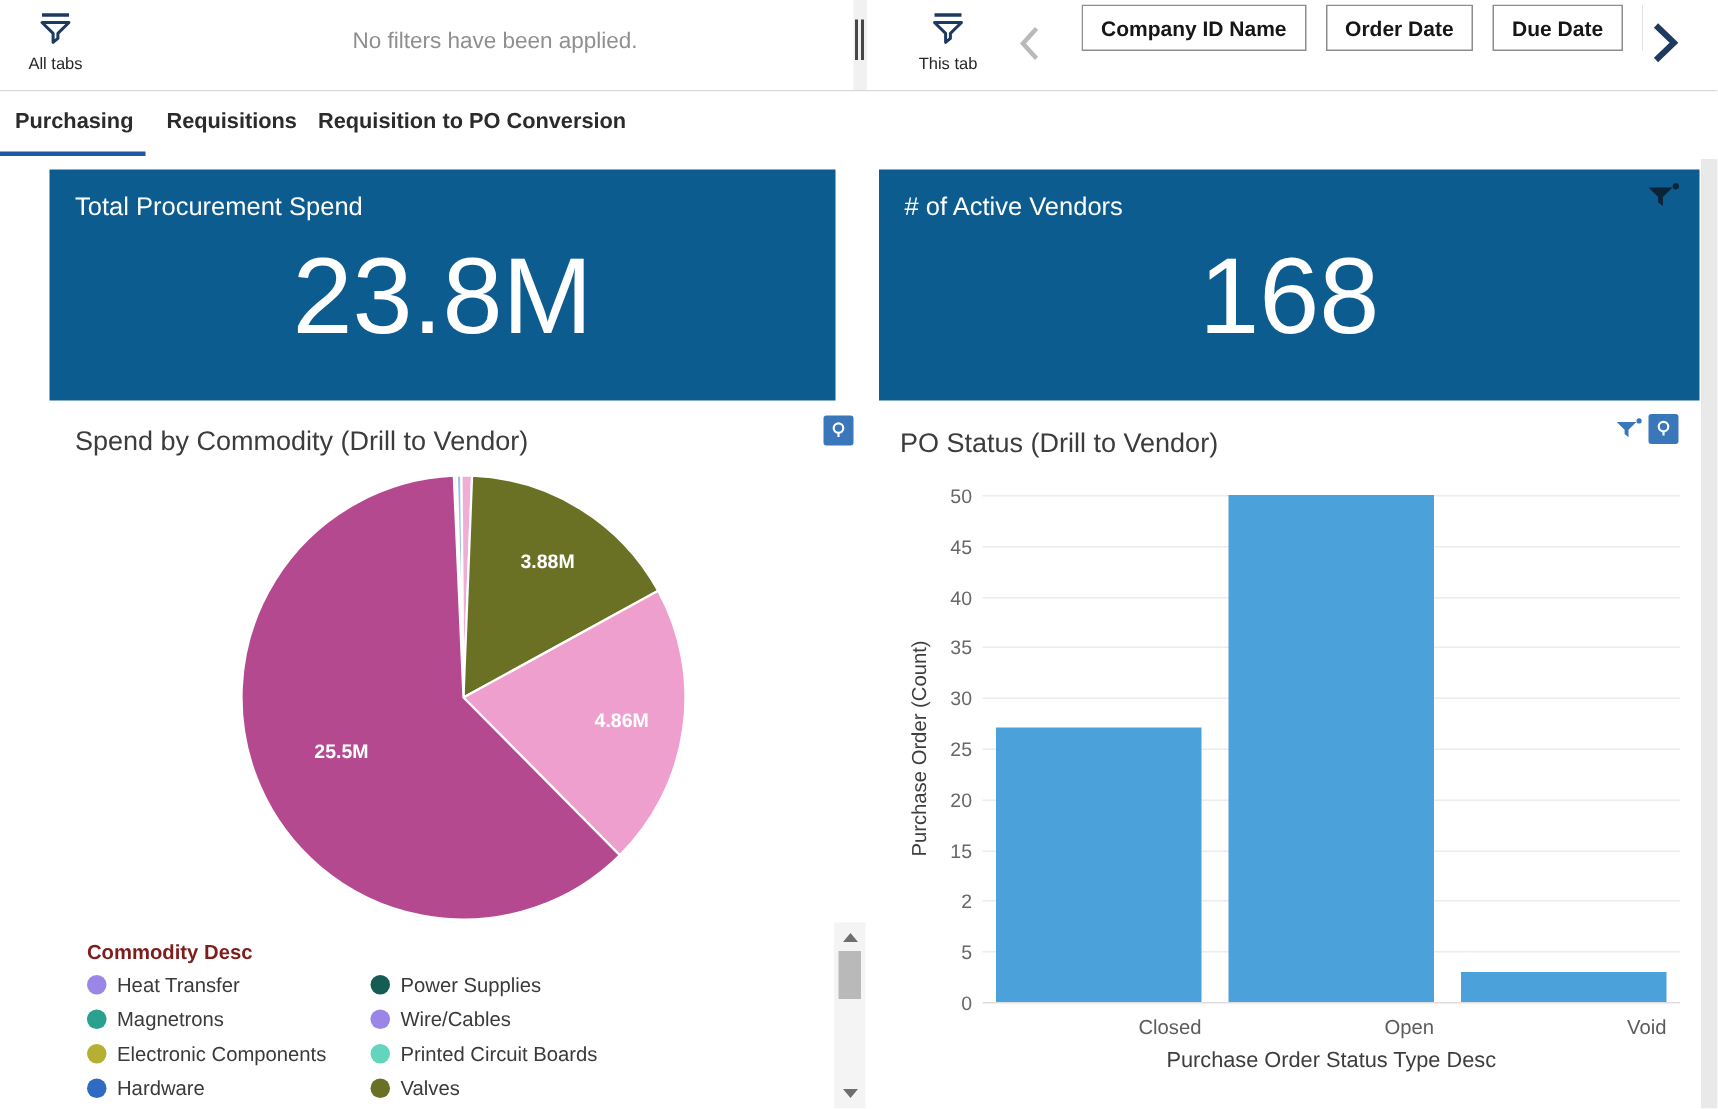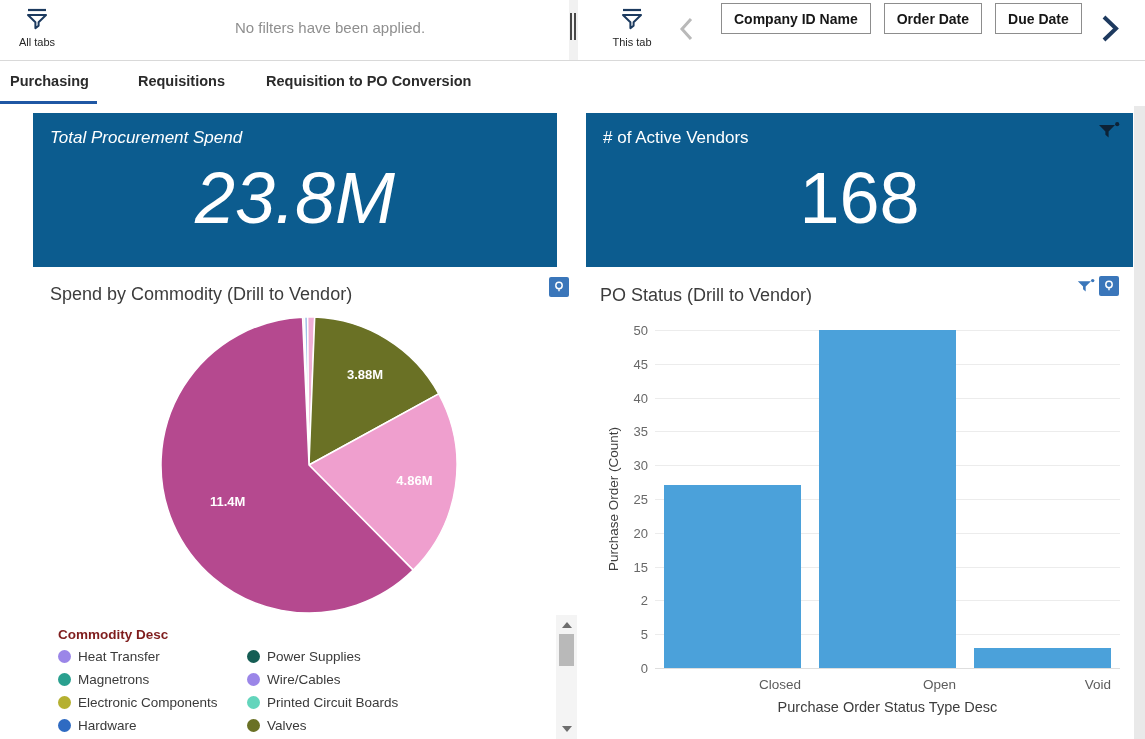--- a/index.html
+++ b/index.html
@@ -15,28 +15,28 @@
   .filter-group .fg-label { font-size:11px; color:#262626; margin-top:1px; }
   #no-filters { position:absolute; left:90px; top:19px; width:480px; text-align:center; font-size:15px; color:#8f8f8f; }
   #splitter-track { position:absolute; left:569px; top:0; width:9px; height:60px; background:#f1f1f1; }
   #splitter-handle { position:absolute; left:1px; top:13px; width:6px; height:27px; border-left:2px solid #474747; border-right:2px solid #474747; }
   #chev-left { position:absolute; left:676px; top:15px; width:22px; height:28px; }
   #chips { position:absolute; left:721px; top:3px; width:374px; height:34px; display:flex; gap:13px; overflow:hidden; }
   .chip { flex:0 0 auto; height:31px; background:#fff; border:1px solid #8d8d8d; padding:0 12px; display:flex; align-items:center; font-size:14px; font-weight:700; color:#161616; white-space:nowrap; cursor:pointer; }
   #chev-right { position:absolute; left:1096px; top:13px; width:27px; height:31px; cursor:pointer; }
 
   
-  #tabbar { position:absolute; left:0; top:61px; width:1145px; height:43px; display:flex; gap:41px; background:#fff; }
+  #tabbar { position:absolute; left:0; top:61px; width:1145px; height:43px; display:flex; gap:14px; background:#fff; }
   .tab { height:100%; display:flex; align-items:center; font-size:14.5px; font-weight:600; color:#2b2b2b; border-bottom:3px solid transparent; cursor:pointer; }
   .tab.first { padding-left:10px; padding-right:8px; }
   .tab.active { border-bottom-color:#1f57a4; }
 
   
   .kpi-card { position:absolute; top:113px; height:154px; background:#0c5c8f; color:#fff; }
-  #kpi-1 { left:33px; width:524px;font-style:italic; }
+  #kpi-1 { left:33px; width:524px; }
   #kpi-2 { left:586px; width:547px; }
   .kpi-title { position:absolute; left:17px; top:15px; font-size:17px; }
   .kpi-value { position:absolute; left:0; top:48px; width:100%; text-align:center; font-size:72px; line-height:1.05; }
   .kpi-filter-icon { position:absolute; right:12px; top:8px; }
 
   
   .chart-card { position:absolute; top:275px; height:464px; background:#fff; }
   #chart-1 { left:33px; width:541px; }
   #chart-2 { left:586px; width:547px; }
   .chart-title { position:absolute; left:17px; top:9px; font-size:18px; color:#3c3c3c; }
@@ -155,21 +155,21 @@
         <path d="M155,155 L148.54,7.14 A148,148 0 0 1 150.51,7.07 Z" fill="#efe6c4" stroke="#fff" stroke-width="1.5"></path>
         <path d="M155,155 L150.51,7.07 A148,148 0 0 1 153.65,7.01 Z" fill="#9fc0e8" stroke="#fff" stroke-width="1.5"></path>
         <path d="M155,155 L153.65,7.01 A148,148 0 0 1 160.73,7.11 Z" fill="#f0aed6" stroke="#fff" stroke-width="1.5"></path>
         <path d="M155,155 L160.73,7.11 A148,148 0 0 1 284.79,83.88 Z" fill="#6a7125" stroke="#fff" stroke-width="1.5"></path>
         <path d="M155,155 L284.79,83.88 A148,148 0 0 1 259.18,260.12 Z" fill="#ef9fce" stroke="#fff" stroke-width="1.5"></path>
         <path d="M155,155 L259.18,260.12 A148,148 0 1 1 148.54,7.14 Z" fill="#b5498f" stroke="#fff" stroke-width="1.5"></path>
       </svg>
     <div id="pie-labels">
         <div class="pie-label" style="left: 332.073px; top: 99.3859px;">3.88M</div>
         <div class="pie-label" style="left: 381.452px; top: 205.327px;">4.86M</div>
-        <div class="pie-label" style="left: 194.64px; top: 225.58px;">11.4M</div>
+        <div class="pie-label" style="left: 194.64px; top: 225.58px;">25.5M</div>
       </div>
 
     <div id="legend">
       <div id="legend-title">Commodity Desc</div>
       <div id="legend-grid">
           <div class="legend-item">
             <span class="legend-dot" style="background: rgb(155, 134, 232);"></span>
             <span class="legend-label">Heat Transfer</span>
           </div>
           <div class="legend-item">

